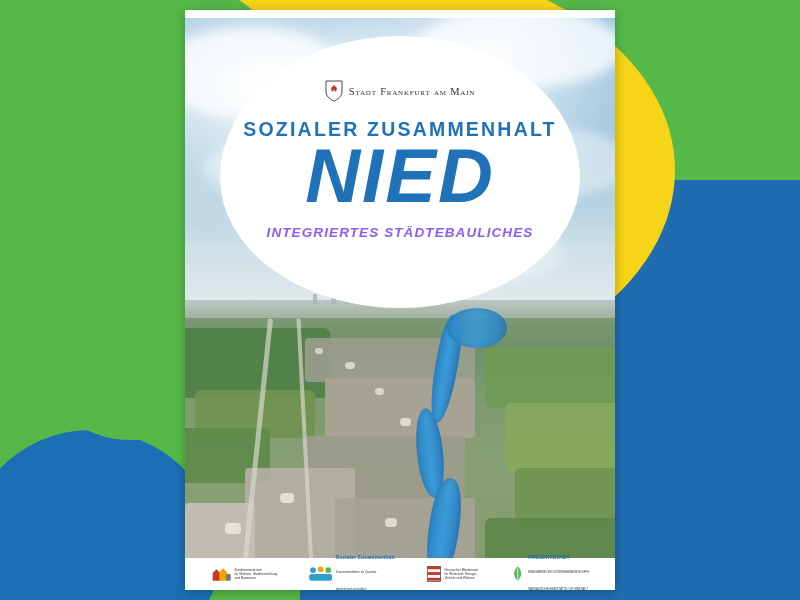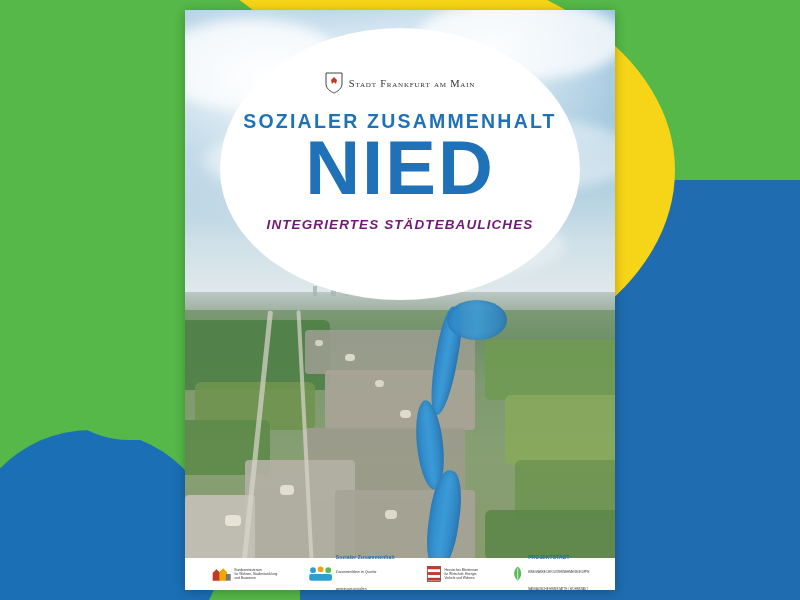--- a/index.html
+++ b/index.html
@@ -70,21 +70,21 @@
     width: 430px;
     height: 580px;
     background: #ffffff;
     box-shadow: 0 2px 10px rgba(0,0,0,0.25);
     overflow: hidden;
   }
 
   .photo {
     position: absolute;
     left: 0;
-    top: 0;
+    top: 8px;
     width: 430px;
     height: 548px;
     overflow: hidden;
     background: #8fb8cf;
   }
 
   
   .sky {
     position: absolute;
     left: 0; top: 0;
@@ -195,29 +195,30 @@
     white-space: nowrap;
   }
 
   .bigtitle {
     margin-top: -4px;
     font-size: 76px;
     font-weight: bold;
     letter-spacing: 2px;
     color: #1f72b8;
     line-height: 1.02;
+    font-style: italic;
   }
 
   .subtitle {
     margin-top: 8px;
     font-size: 13.5px;
     font-style: italic;
     font-weight: bold;
     letter-spacing: 1.1px;
-    color: #701a75;
+    color: #8b5cf6;
     line-height: 1.45;
   }
 
   
   .footer {
     position: absolute;
     left: 0;
     bottom: 0;
     width: 430px;
     height: 32px;

